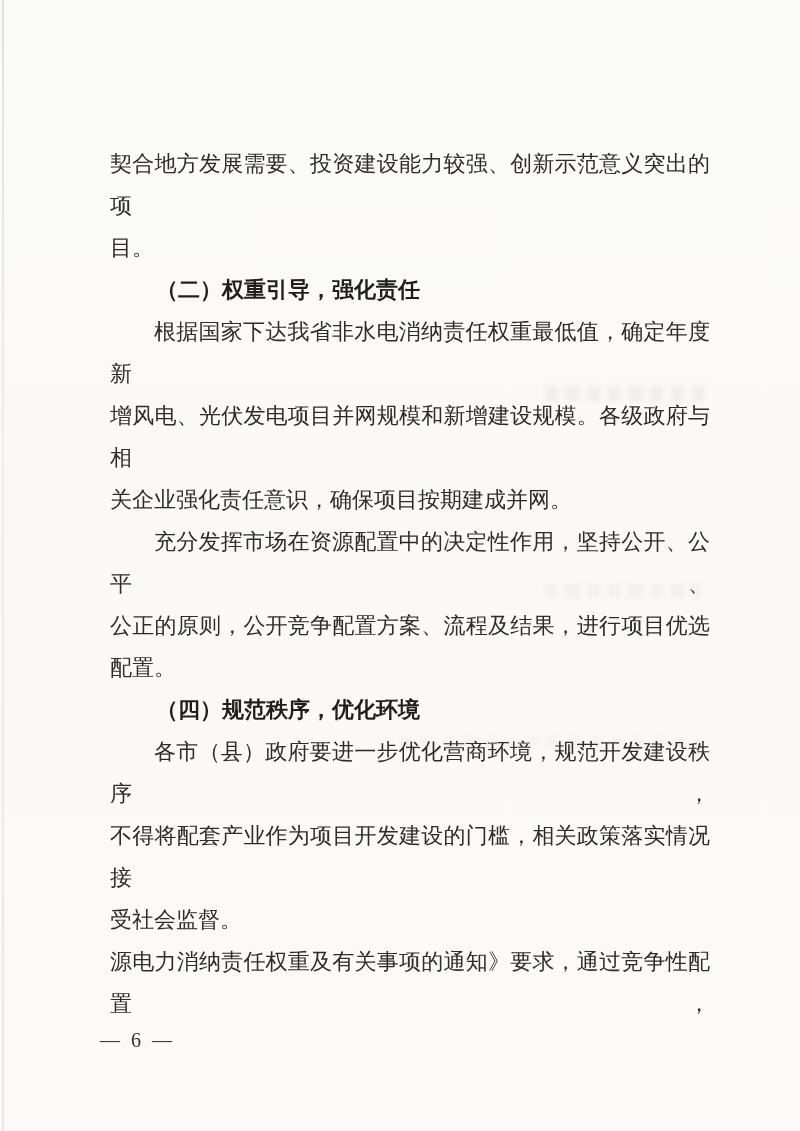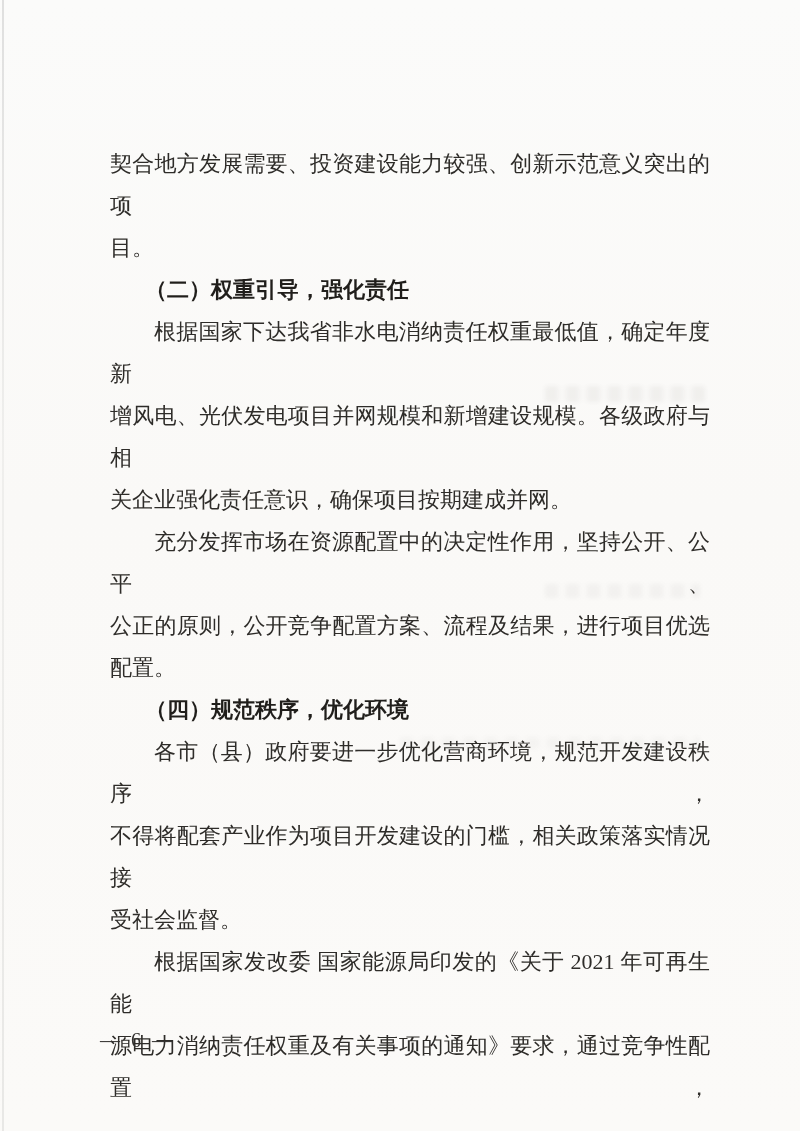--- a/index.html
+++ b/index.html
@@ -39,21 +39,21 @@
   }
   .line.fill {
     text-align-last: justify;
   }
   .line.indent {
     text-indent: 2em;
   }
   .heading {
     font-weight: 700;
     color: #201e1b;
-    margin-left: 35px;
+    margin-left: 46px;
     text-align: left;
     text-align-last: left;
   }
   .page-number {
     position: absolute;
     left: 100px;
     top: 1026px;
     font-size: 20px;
     line-height: 28px;
     letter-spacing: 3px;
@@ -86,21 +86,20 @@
     <div class="line fill indent">根据国家下达我省非水电消纳责任权重最低值，确定年度新</div>
     <div class="line fill">增风电、光伏发电项目并网规模和新增建设规模。各级政府与相</div>
     <div class="line">关企业强化责任意识，确保项目按期建成并网。</div>
     <div class="line fill indent">充分发挥市场在资源配置中的决定性作用，坚持公开、公平、</div>
     <div class="line fill">公正的原则，公开竞争配置方案、流程及结果，进行项目优选</div>
     <div class="line">配置。</div>
     <div class="line heading">（四）规范秩序，优化环境</div>
     <div class="line fill indent">各市（县）政府要进一步优化营商环境，规范开发建设秩序，</div>
     <div class="line fill">不得将配套产业作为项目开发建设的门槛，相关政策落实情况接</div>
     <div class="line">受社会监督。</div>
-    <div class="line fill indent">根据国家发改委 国家能源局印发的《关于 2021 年可再生能</div>
     <div class="line fill">源电力消纳责任权重及有关事项的通知》要求，通过竞争性配置，</div>
   </main>
 
 <div class="smudge s1"></div>
 <div class="smudge s2"></div>
 <div class="smudge s3"></div>
 
 <div class="page-number">— 6 —</div>
 
 </body></html>

